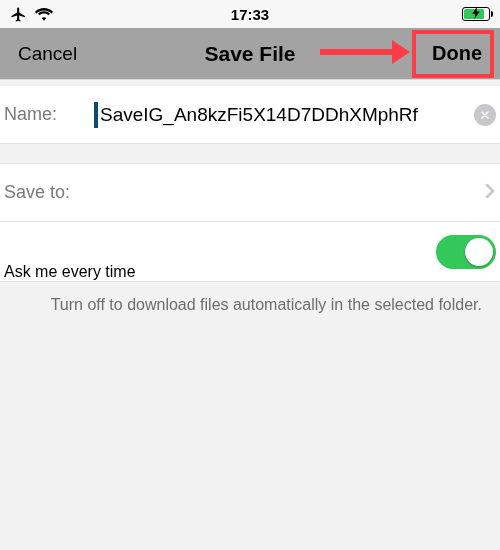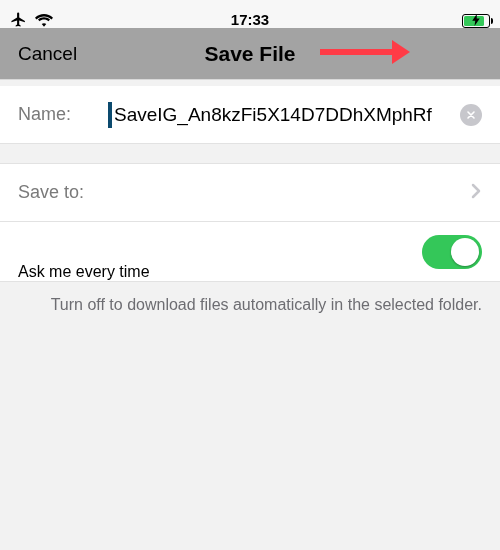--- a/index.html
+++ b/index.html
@@ -10,21 +10,21 @@
       background: #f2f2f2;
       color: #000;
       position: relative;
       overflow: hidden;
     }
     
     .status-bar {
       height: 28px;
       background: #f7f7f7;
       display: flex;
-      align-items: flex-end;
+      align-items: center;
       padding: 0 10px;
       position: relative;
     }
     .status-left { display: flex; gap: 8px; align-items: center; }
     .status-center {
       position: absolute;
       left: 50%;
       transform: translateX(-50%);
       font-size: 15px;
       font-weight: 600;
@@ -131,21 +131,21 @@
       border-left:18px solid #ff3b46;
       border-top:12px solid transparent;
       border-bottom:12px solid transparent;
     }
 
     
     .row {
       background:#fff;
       display:flex;
       align-items:center;
-      padding: 0 18px;
+      padding: 0 4px;
       min-height: 58px;
       border-bottom:1px solid #e2e2e2;
     }
     .row-label {
       color:#7a7a7a;
       font-size:18px;
       width:85px;
     }
     .row-name { margin-top:6px; }
     .row-name .row-label { width:90px; }
@@ -239,20 +239,24 @@
             <path fill="#000" d="M6 0L0 9h4l-1 7 7-10H6l0-6z"></path>
           </svg>
       </span>
     </div>
   </div>
 </div>
 
 <div class="nav-bar">
   <span class="nav-cancel">Cancel</span>
   <span class="nav-title">Save File</span>
+  <span class="nav-done-wrap">
+    <span class="nav-done">Done</span>
+    <span class="highlight-box"></span>
+  </span>
 </div>
 
 <div class="arrow-annot">
   <div class="arrow-line"></div>
   <div class="arrow-head"></div>
 </div>
 
 <div class="row row-name">
   <span class="row-label">Name:</span>
   <input class="name-input" type="text" value="SaveIG_An8kzFi5X14D7DDhXMphRf" style="">

